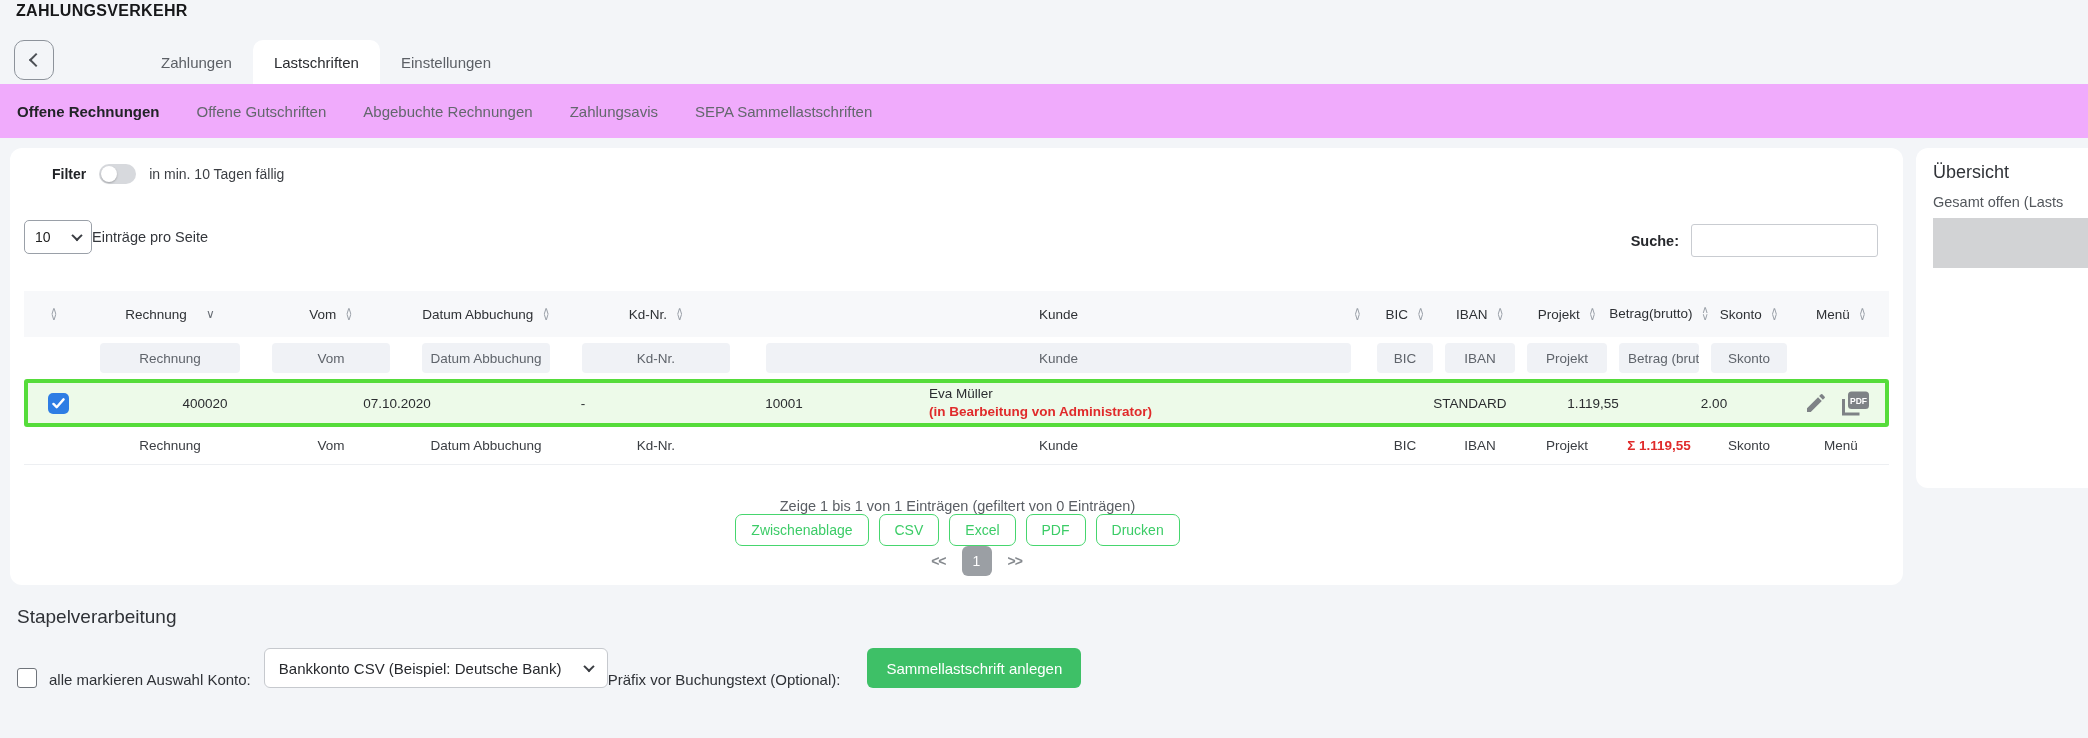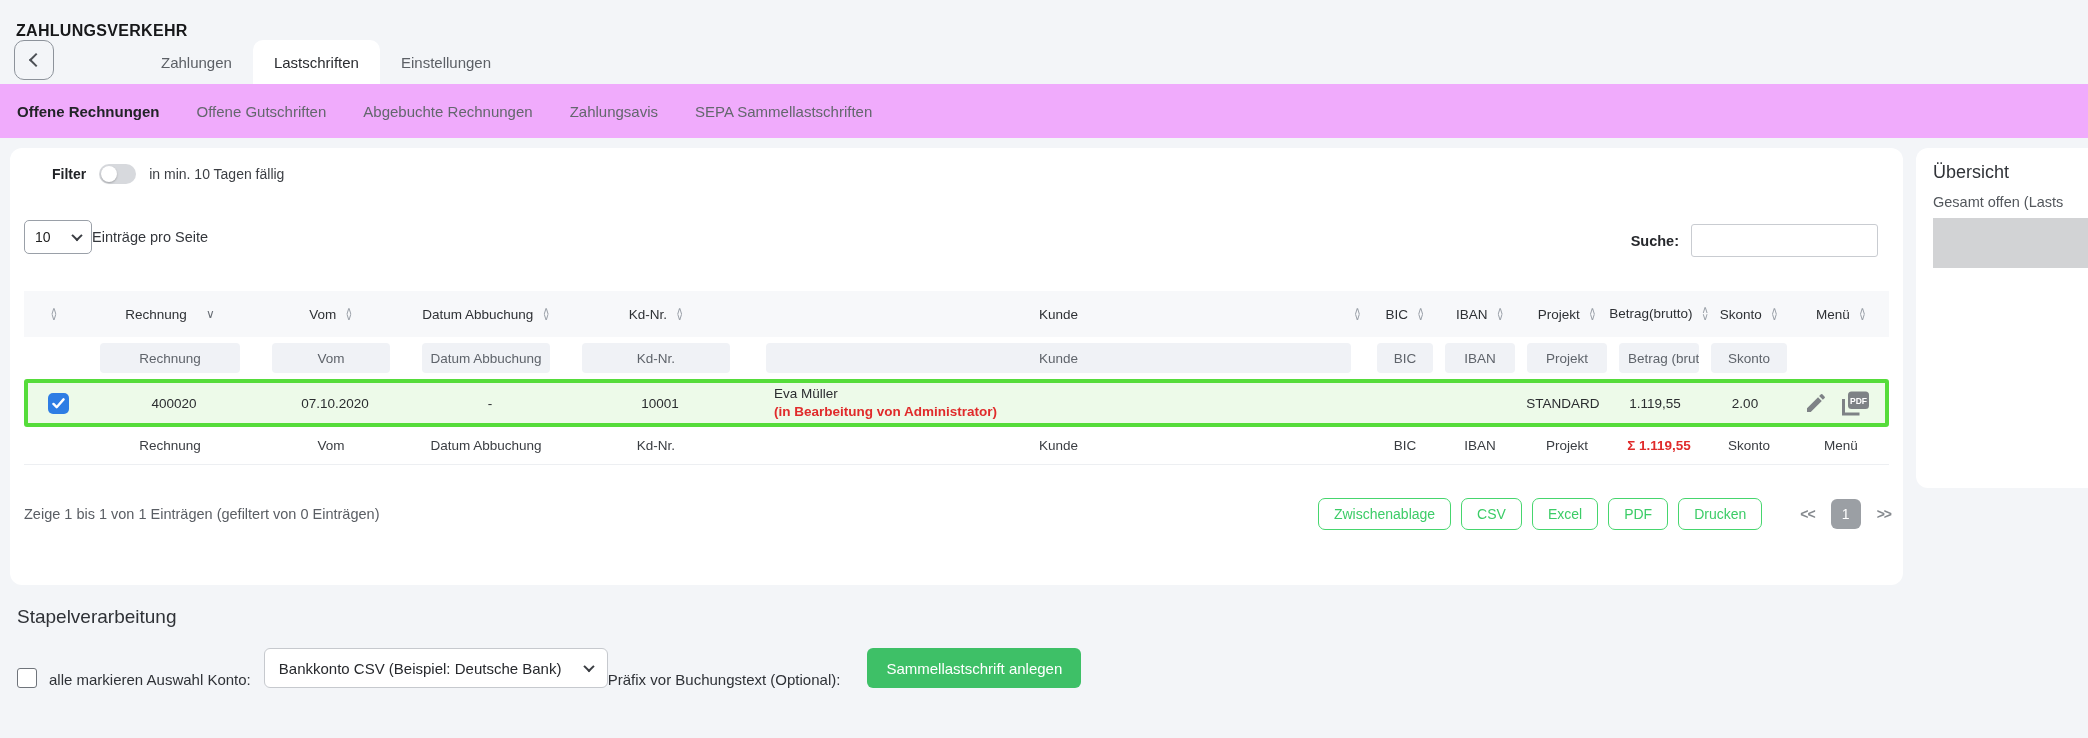--- a/index.html
+++ b/index.html
@@ -1,20 +1,20 @@
 <!DOCTYPE html>
 <html><head>
 <meta charset="utf-8">
 <style>
   * { margin:0; padding:0; box-sizing:border-box; }
   body { font-family:"Liberation Sans", sans-serif; }
   .screen { position:relative; width:2088px; height:738px; background:#f3f5f8; overflow:hidden; color:#2b2d31; }
 
   
-  .page-title { position:absolute; left:16px; top:22px; font-size:16px; font-weight:700; letter-spacing:.3px; color:#17181a; }
+  .page-title { position:absolute; left:16px; top:2px; font-size:16px; font-weight:700; letter-spacing:.3px; color:#17181a; }
   .back-btn { position:absolute; left:14px; top:40px; width:40px; height:40px; border:1.5px solid #8d939b; border-radius:10px; display:flex; align-items:center; justify-content:center; cursor:pointer; }
   .chev-left { width:10px; height:10px; border-left:2px solid #4c5056; border-bottom:2px solid #4c5056; transform:rotate(45deg); margin-left:3px; }
   .tabbar { position:absolute; left:140px; top:40px; height:44px; display:flex; font-size:15px; color:#5c6066; }
   .tab { display:flex; align-items:center; padding:0 21px; cursor:pointer; white-space:nowrap; }
   .tab.active { background:#ffffff; border-radius:10px 10px 0 0; color:#2a2c30; }
   .subnav { position:absolute; left:0; top:84px; width:2088px; height:54px; background:#f0abfc; display:flex; align-items:center; padding-left:17px; gap:37px; font-size:15px; color:#63676d; }
   .subnav .subtab { cursor:pointer; white-space:nowrap; }
   .subnav .subtab.active { font-weight:700; color:#222428; }
 
   
@@ -45,32 +45,32 @@
   .sort { display:inline-flex; flex-direction:column; align-items:center; }
   .sort i { font-style:normal; font-size:10px; line-height:6.5px; color:#9aa0a8; }
   .sort-down { font-size:12px; color:#6a6f76; margin-left:10px; }
   .betrag-stack { display:flex; flex-direction:row; line-height:1.15; text-align:left; }
   .tfilter { height:42px; }
   .fb { height:30px; background:#f0f2f6; border:none; border-radius:4px; margin:0 16px; font-size:13.5px; color:#5f646b; text-align:center; font-family:"Liberation Sans",sans-serif; min-width:0; }
   .fb::placeholder { color:#5f646b; opacity:1; }
   .fb.wide { margin:0 20px; }
   .fb.small { margin:0 6px; }
   .fb.clipleft { text-align:left; padding-left:9px; }
-  .datarow { height:48px; border:4px solid #55dc3a; border-radius:3px; background:#edfae9; font-size:13.5px; color:#2b2d30; }
+  .datarow { height:48px; border:4px solid #55dc3a; border-radius:3px; background:#edfae9; font-size:13.5px; color:#2b2d30;gap:31px; }
   .cell { text-align:center; white-space:nowrap; }
   .cell.kunde-cell { text-align:left; padding-left:24px; line-height:1.3; }
   .kunde-note { color:#e02b2b; font-weight:700; }
   .rowcheck { width:21px; height:21px; background:#2e7de4; border-radius:5px; margin:0 auto; display:flex; align-items:center; justify-content:center; cursor:pointer; }
   .menu-cell { display:flex; align-items:center; justify-content:center; gap:11px; }
   .icon-btn { cursor:pointer; display:flex; align-items:center; }
   .tfoot { height:38px; font-size:13.5px; color:#3a3d42; border-bottom:1px solid #edeff2; }
   .sum-red { color:#e02b2b; font-weight:600; }
 
   
-  .infobar { position:absolute; left:14px; right:12px; top:350px; display:flex; align-items:center; }
+  .infobar { position:absolute; left:14px; right:12px; top:350px; display:flex; align-items:center;flex-direction:column; }
   .info-text { flex:1; font-size:14.5px; color:#5a5e64; }
   .export-group { display:flex; gap:10px; }
   .export-btn { border:1.5px solid #46d66e; color:#3ccc67; background:#fff; border-radius:7px; padding:7px 15px; font-size:14px; cursor:pointer; font-family:"Liberation Sans",sans-serif; white-space:nowrap; }
   .pager { display:flex; align-items:center; gap:16px; margin-left:38px; }
   .pager-arrow { color:#85898e; font-size:14px; font-weight:700; letter-spacing:-1px; cursor:pointer; }
   .pager-page { width:30px; height:30px; background:#9b9fa4; color:#fff; border-radius:6px; display:flex; align-items:center; justify-content:center; font-size:14px; cursor:pointer; }
 
   
   .ov-title { font-size:18px; color:#303338; }
   .ov-label { margin-top:11px; font-size:14.5px; color:#53575c; white-space:nowrap; }

